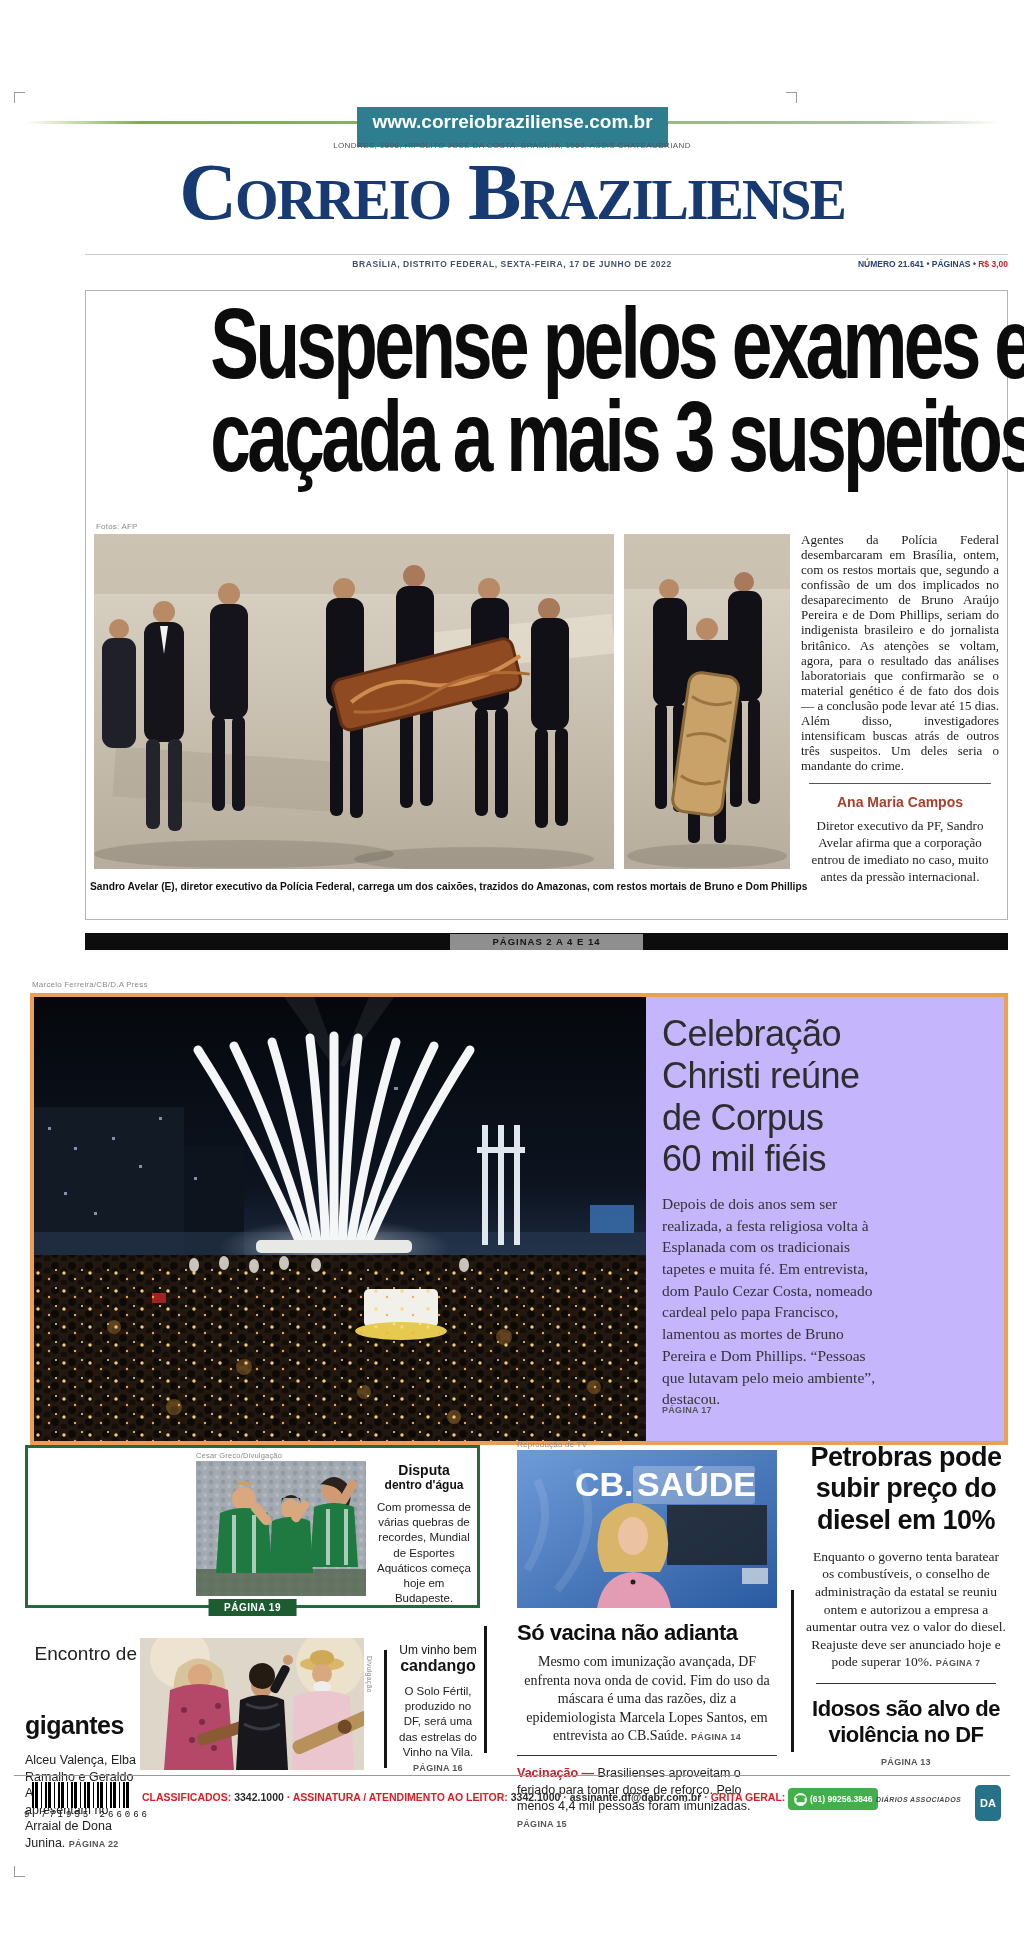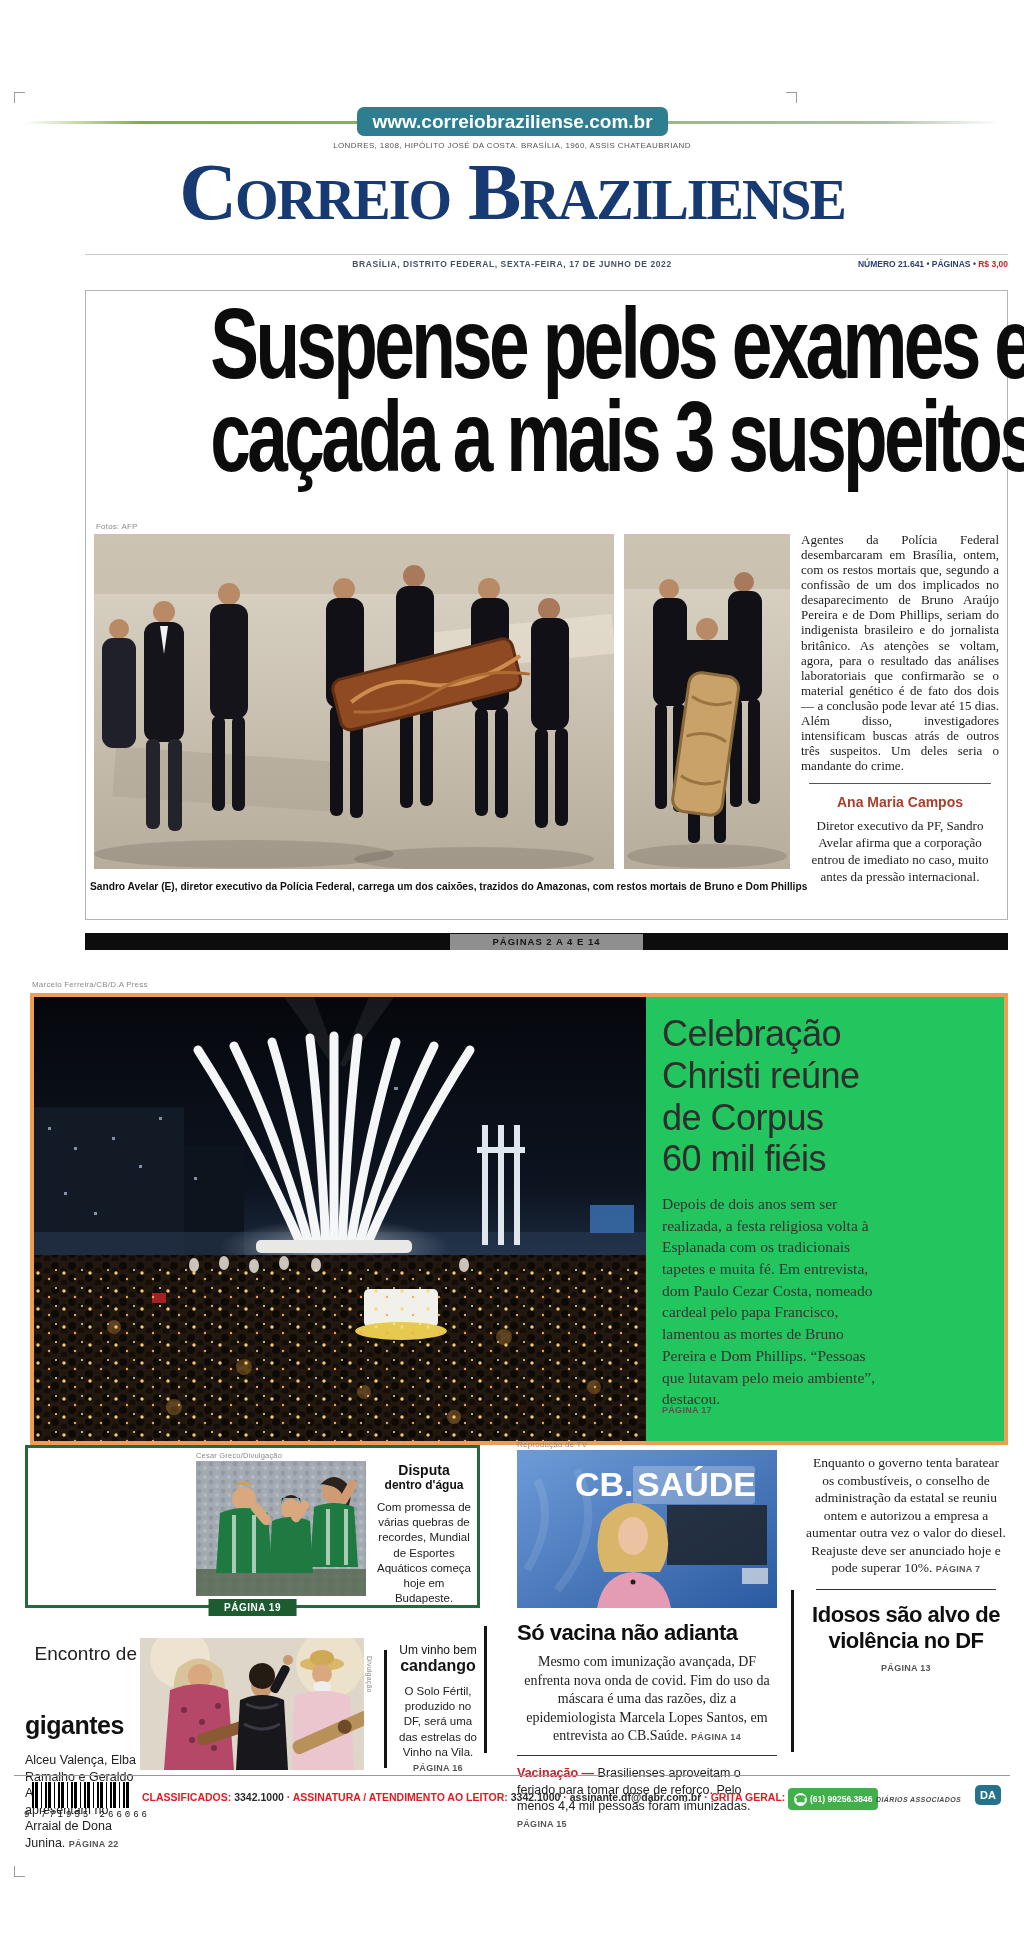--- a/index.html
+++ b/index.html
@@ -30,21 +30,21 @@
   .article{font-family:"Liberation Serif",serif;font-size:13px;line-height:1.16;color:#1c1c1c;text-align:justify;}
   .col-div{height:1px;background:#555;margin:10px 8px;}
   .columnist{color:#a8402c;font-weight:bold;font-size:14px;text-align:center;}
   .col-note{font-family:"Liberation Serif",serif;font-size:13px;line-height:1.3;text-align:center;color:#222;margin-top:8px;}
   .caption{font-size:10.2px;font-weight:bold;color:#111;white-space:nowrap;}
   .pages-bar{background:#0d0d0d;display:flex;align-items:center;justify-content:center;}
   .pages-bar span{background:#8f8f8f;color:#151515;font-size:9.5px;font-weight:bold;line-height:12px;
                   padding:2px 42px;letter-spacing:1px;}
 
   
-  .orange-box{border:4px solid #ec9f52;background:#22c55e;}
+  .orange-box{border:4px solid #ec9f52;background:#c4b5fd;}
   .cc-hl{font-size:36px;line-height:1.16;color:#2e2e2e;letter-spacing:-.5px;}
   .cc-body{font-family:"Liberation Serif",serif;font-size:15.5px;line-height:1.4;color:#333;}
 
   
   .green-box{border:3px solid #26693c;background:#fff;}
   .kicker{font-size:20px;color:#222;}
   .kicker-b{font-size:24px;font-weight:bold;color:#111;letter-spacing:-.5px;}
   .small-body{font-size:12.5px;line-height:1.32;color:#222;}
   .page-badge{background:#1d5c30;color:#fff;font-size:10px;font-weight:bold;padding:3px 16px;letter-spacing:.5px;}
 
@@ -72,21 +72,21 @@
 </head>
 <body>
 
 <div id="page">
 
   <div class="abs crop" style="left:14px;top:92px;width:11px;height:11px;border-left:1px solid;border-top:1px solid;"></div>
   <div class="abs crop" style="left:786px;top:92px;width:11px;height:11px;border-right:1px solid;border-top:1px solid;"></div>
   <div class="abs crop" style="left:14px;top:1866px;width:11px;height:11px;border-left:1px solid;border-bottom:1px solid;"></div>
 
   <div class="abs green-line" style="left:25px;top:121px;width:975px;"></div>
-  <div class="abs site-box" style="left:357px;top:107px;width:311px;height:29px;border-radius:7px;">www.correiobraziliense.com.br</div>
+  <div class="abs site-box" style="left:357px;top:107px;width:311px;height:40px;">www.correiobraziliense.com.br</div>
   <div class="abs founders" style="left:0;top:141px;">LONDRES, 1808, HIPÓLITO JOSÉ DA COSTA. BRASÍLIA, 1960, ASSIS CHATEAUBRIAND</div>
   <div class="abs masthead" style="left:0;top:152px;">Correio Braziliense</div>
   <div class="abs rule" style="left:85px;top:254px;width:923px;"></div>
   <div class="abs dateline" style="left:0;top:259px;">BRASÍLIA, DISTRITO FEDERAL, SEXTA-FEIRA, 17 DE JUNHO DE 2022</div>
   <div class="abs edition" style="left:700px;top:259px;width:308px;"><span>NÚMERO 21.641 • PÁGINAS • </span><span class="price">R$ 3,00</span></div>
 
   <div class="abs main-box" style="left:85px;top:290px;width:923px;height:630px;">
     <div class="abs" style="left:0;right:0;top:6px;">
       <div class="big-hl">Suspense pelos exames e</div>
       <div class="big-hl">caçada a mais 3 suspeitos</div>
@@ -360,20 +360,25 @@
     <div class="ser-body ctr" style="font-size:14px;line-height:1.33;margin-top:7px;">
       <span>Mesmo com imunização avançada, DF enfrenta nova onda de covid. Fim do uso da máscara é uma das razões, diz a epidemiologista Marcela Lopes Santos, em entrevista ao CB.Saúde. </span><span class="pgref">PÁGINA 14</span>
     </div>
     <div class="hdiv" style="margin:9px 0;"></div>
     <div class="small-body" style="font-size:12.5px;">
       <span class="red" style="font-weight:bold;">Vacinação — </span><span>Brasilienses aproveitam o feriado para tomar dose de reforço. Pelo menos 4,4 mil pessoas foram imunizadas. </span><span class="pgref">PÁGINA 15</span>
     </div>
   </div>
 
   <div class="abs ctr" style="left:806px;top:1442px;width:200px;">
+    <div class="sec-hl" style="font-size:27px;line-height:1.16;">
+      <div>Petrobras pode</div>
+      <div>subir preço do</div>
+      <div>diesel em 10%</div>
+    </div>
     <div class="ser-body ctr" style="font-size:13.5px;line-height:1.3;margin-top:12px;">
       <span>Enquanto o governo tenta baratear os combustíveis, o conselho de administração da estatal se reuniu ontem e autorizou a empresa a aumentar outra vez o valor do diesel. Reajuste deve ser anunciado hoje e pode superar 10%. </span><span class="pgref">PÁGINA 7</span>
     </div>
     <div class="hdiv" style="margin:12px 10px;"></div>
     <div class="sec-hl" style="font-size:22px;line-height:1.2;">
       <div>Idosos são alvo de</div>
       <div>violência no DF</div>
     </div>
     <div class="pgref" style="margin-top:8px;">PÁGINA 13</div>
   </div>
@@ -442,15 +447,15 @@
 
   <div class="abs foot-line" style="left:142px;top:1791px;">
     <span class="lbl">CLASSIFICADOS: </span><span class="val">3342.1000</span><span class="lbl"> · </span><span class="lbl">ASSINATURA / ATENDIMENTO AO LEITOR: </span><span class="val">3342.1000</span><span class="lbl"> · </span><span class="val">assinante.df@dabr.com.br</span><span class="lbl"> · </span><span class="lbl">GRITA GERAL: </span><span class="val">3214.1166</span>
   </div>
 
   <div class="abs wa-badge" style="left:788px;top:1788px;">
     <span class="wa-circ">☎</span>
     <span>(61) 99256.3846</span>
   </div>
   <div class="abs diarios" style="left:876px;top:1796px;">DIÁRIOS ASSOCIADOS</div>
-  <div class="abs da-logo" style="left:975px;top:1785px;width:26px;height:20px;">DA</div>
+  <div class="abs da-logo" style="left:975px;top:1785px;width:26px;height:36px;">DA</div>
 
 </div>
 
 </body></html>

